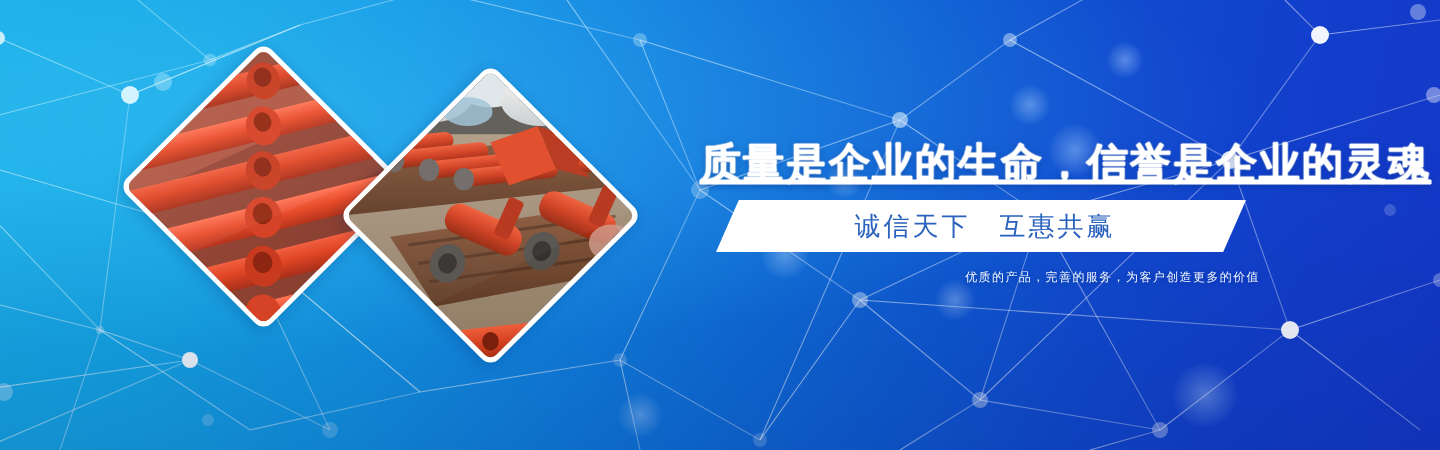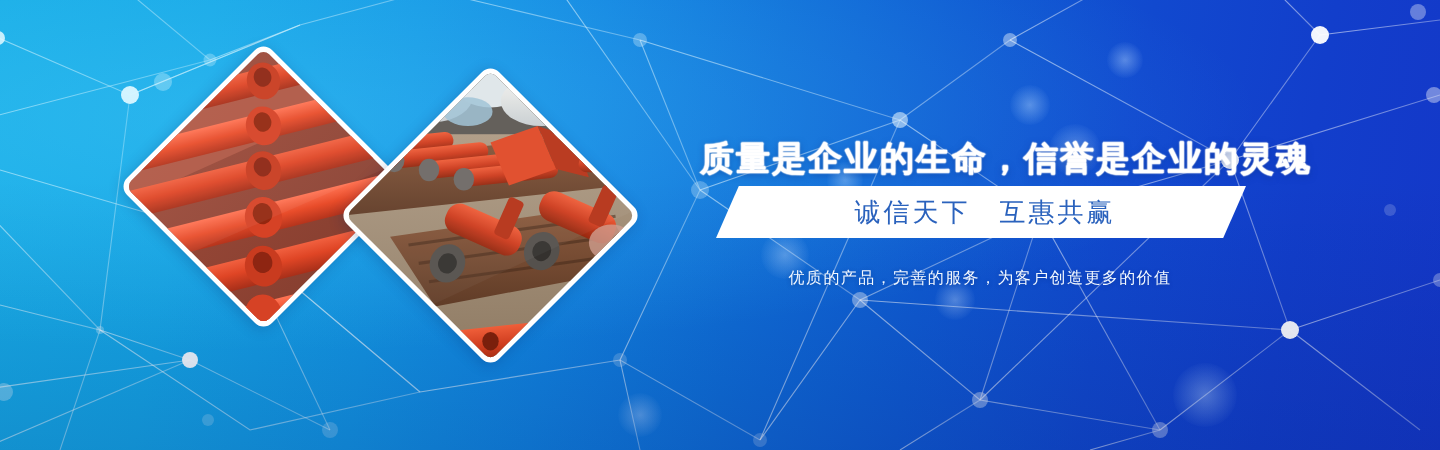--- a/index.html
+++ b/index.html
@@ -85,38 +85,39 @@
     z-index: 4;
   }
 
   
   .headline {
     position: absolute;
     left: 700px;
     top: 136px;
     width: 560px;
     text-align: center;
-    font-size: 34px;
+    font-size: 41px;
     font-weight: bold;
     letter-spacing: 2px;
     color: #ffffff;
     white-space: nowrap;
     text-shadow:
       0 0 1px rgba(255,255,255,0.95),
       1px 0 1px rgba(255,255,255,0.55),
       -1px 0 1px rgba(255,255,255,0.55),
       0 1px 1px rgba(255,255,255,0.55),
       0 -1px 1px rgba(255,255,255,0.55),
       0 2px 7px rgba(10,50,140,0.55);
+    text-decoration: underline;
   }
 
   .ribbon {
     position: absolute;
     left: 716px;
-    top: 186px;
+    top: 200px;
     width: 530px;
     height: 52px;
     background: #ffffff;
     clip-path: polygon(4.3% 0%, 100% 0%, 95.7% 100%, 0% 100%);
     display: flex;
     align-items: center;
     justify-content: center;
     box-shadow: 0 2px 10px rgba(5,30,95,0.18);
   }
   .ribbon-text {
@@ -129,26 +130,27 @@
   }
 
   .sublines {
     position: absolute;
     left: 700px;
     top: 262px;
     width: 560px;
     text-align: center;
   }
   .subline {
-    font-size: 16px;
+    font-size: 12px;
     letter-spacing: 1.4px;
     color: #f2f8ff;
     line-height: 31px;
     white-space: nowrap;
     text-shadow: 0 1px 4px rgba(6,40,120,0.45);
+    text-align: right;
   }
 </style>
 </head>
 <body>
 
 <div class="banner">
 
   <svg class="net" width="1440" height="450" viewBox="0 0 1440 450" preserveAspectRatio="none">
     <defs>
       <linearGradient id="lineFadeL" x1="0" y1="0" x2="1" y2="0">

